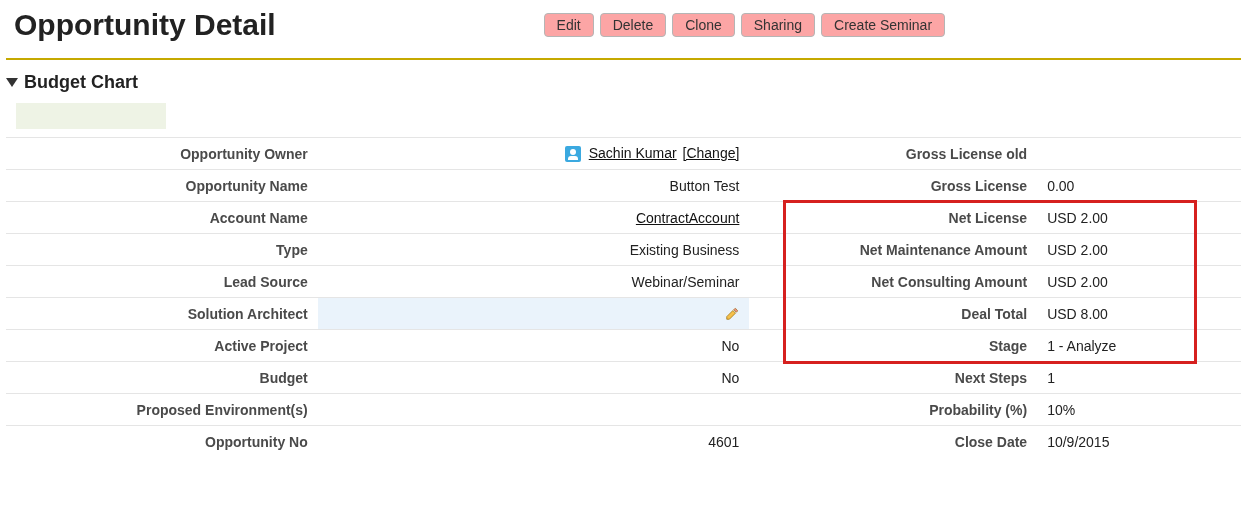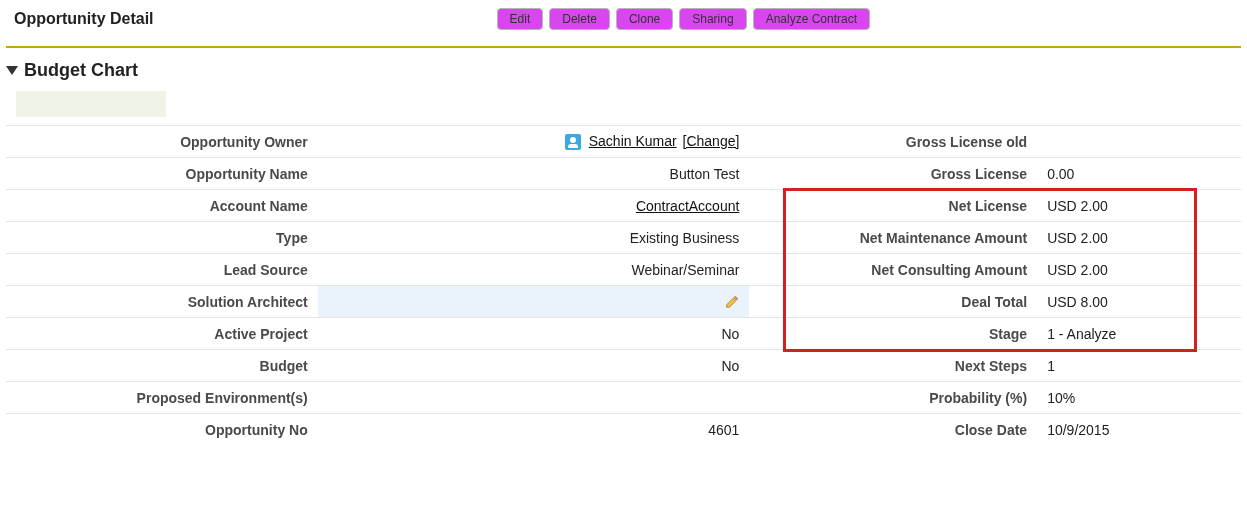--- a/index.html
+++ b/index.html
@@ -1,21 +1,21 @@
 <!DOCTYPE html>
 <html><head>
 <meta charset="utf-8">
 <style>
   * { box-sizing: border-box; margin: 0; padding: 0; }
   body { font-family: Arial, Helvetica, sans-serif; font-size: 14px; color: #222; width: 1247px; background: #fff; }
 
   .header-row { display: flex; align-items: center; padding: 8px 14px 16px 14px; }
-  .page-title { font-size: 16px; font-weight: bold; flex: 0 0 auto; margin-right: 40px; }
+  .page-title { font-size: 30px; font-weight: bold; flex: 0 0 auto; margin-right: 40px; }
   .btn-group { display: flex; gap: 6px; margin: 0 auto; position: relative; left: -30px; }
-  .btn { border: 1px solid #b5b5b5; background: #d946ef; padding: 3px 12px; border-radius: 4px; font-size: 12px; cursor: pointer; color: #333; }
+  .btn { border: 1px solid #b5b5b5; background: #fca5a5; padding: 3px 12px; border-radius: 4px; font-size: 14px; cursor: pointer; color: #333; }
 
   .gold-rule { border: none; border-top: 2px solid #c5a900; margin: 0 6px 6px 6px; }
 
   .section { padding: 4px 6px 0 6px; }
   .section-header { display: flex; align-items: center; gap: 6px; font-size: 18px; font-weight: bold; padding: 2px 0 10px 0; }
   .disclosure { width: 0; height: 0; border-left: 6px solid transparent; border-right: 6px solid transparent; border-top: 9px solid #333; display: inline-block; }
 
   .placeholder { width: 150px; height: 26px; background: #eef3e5; margin: 0 0 8px 10px; }
 
   .detail-table { width: 100%; border-collapse: collapse; }
@@ -43,21 +43,21 @@
 </head>
 <body>
 
 <div class="header-row">
   <div class="page-title">Opportunity Detail</div>
   <div class="btn-group">
     <button class="btn">Edit</button>
     <button class="btn">Delete</button>
     <button class="btn">Clone</button>
     <button class="btn">Sharing</button>
-    <button class="btn">Analyze Contract</button>
+    <button class="btn">Create Seminar</button>
   </div>
 </div>
 
 <hr class="gold-rule">
 
 <div class="section">
   <div class="section-header">
     <span class="disclosure"></span>
     <span>Budget Chart</span>
   </div>

